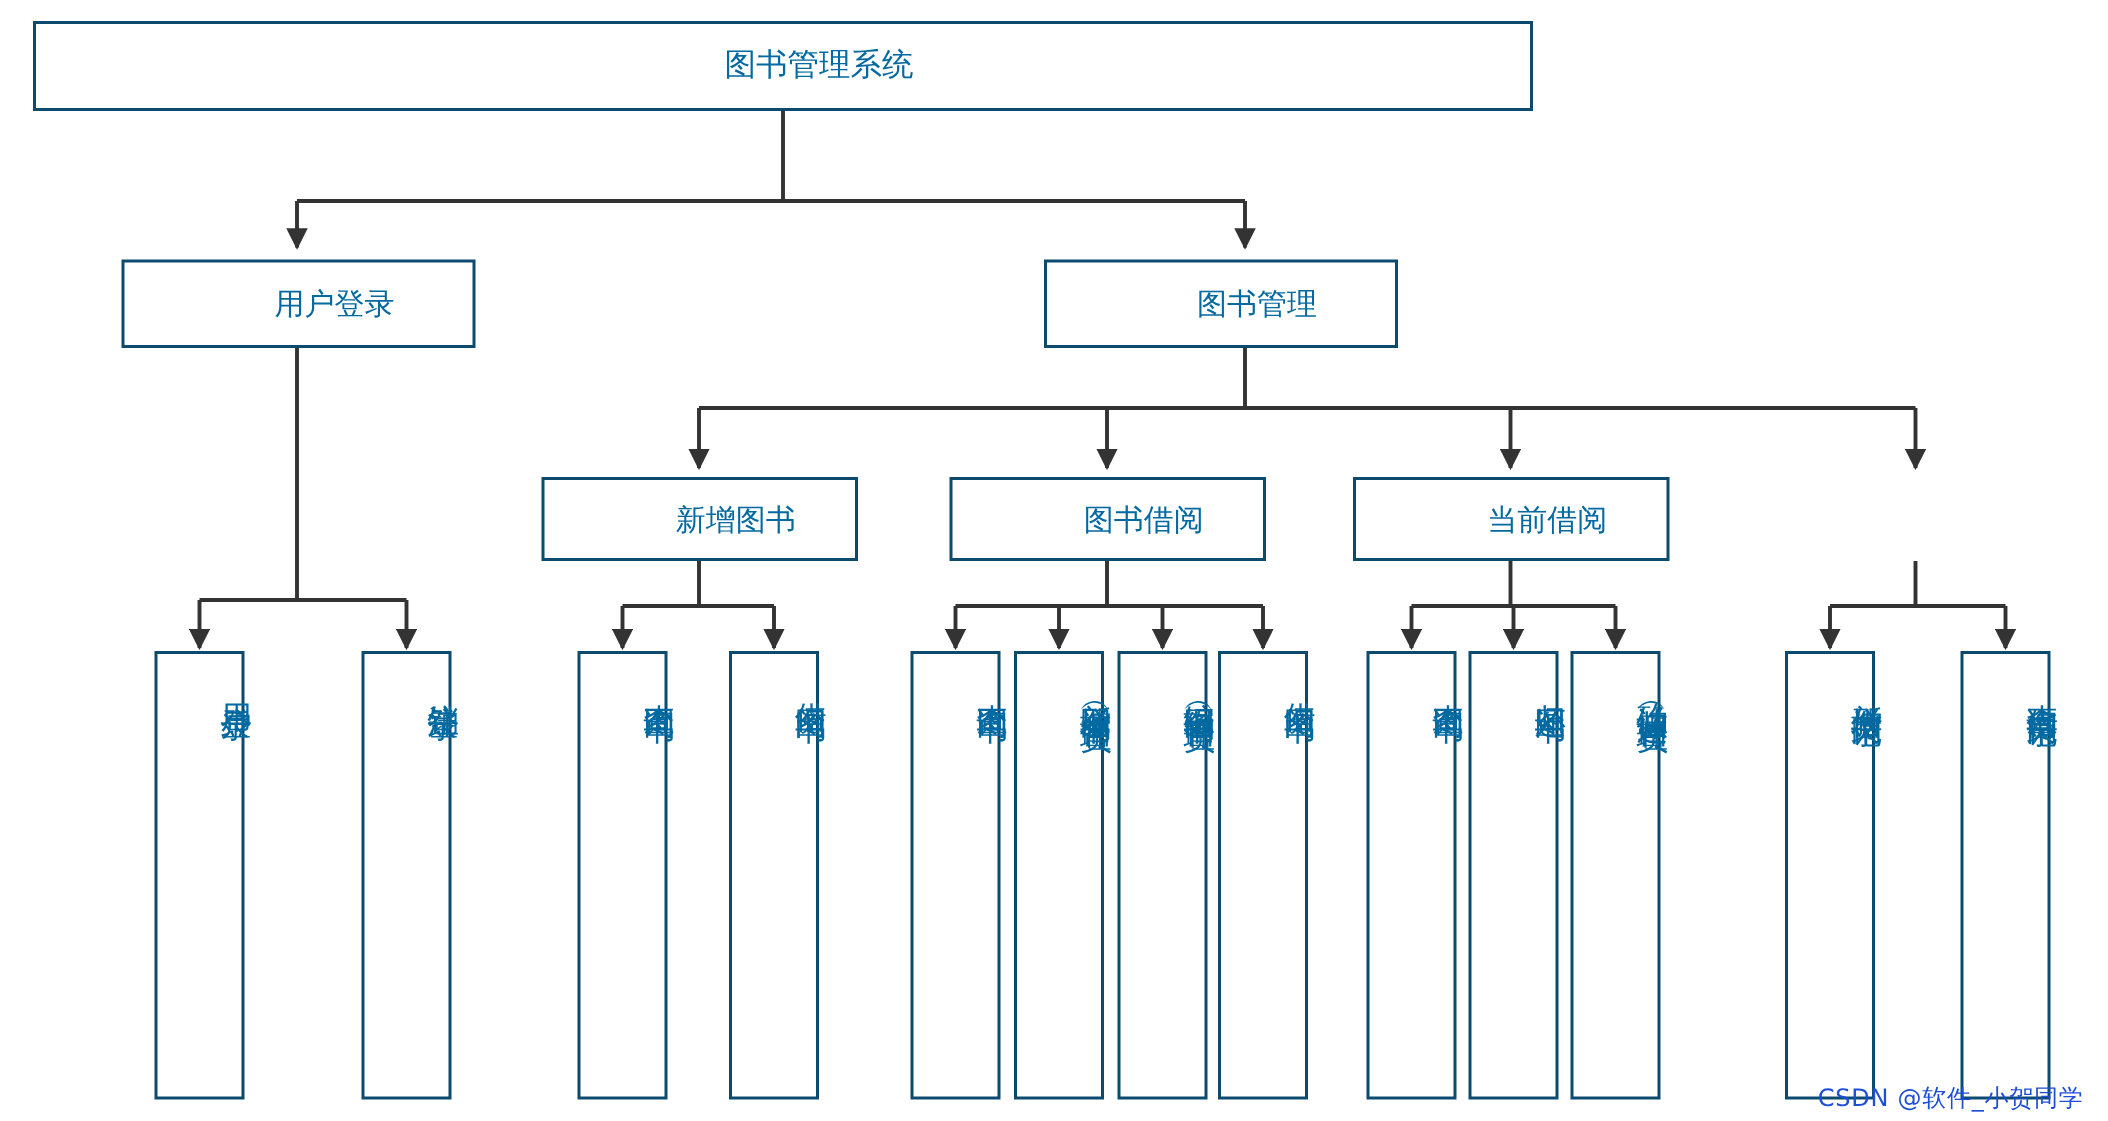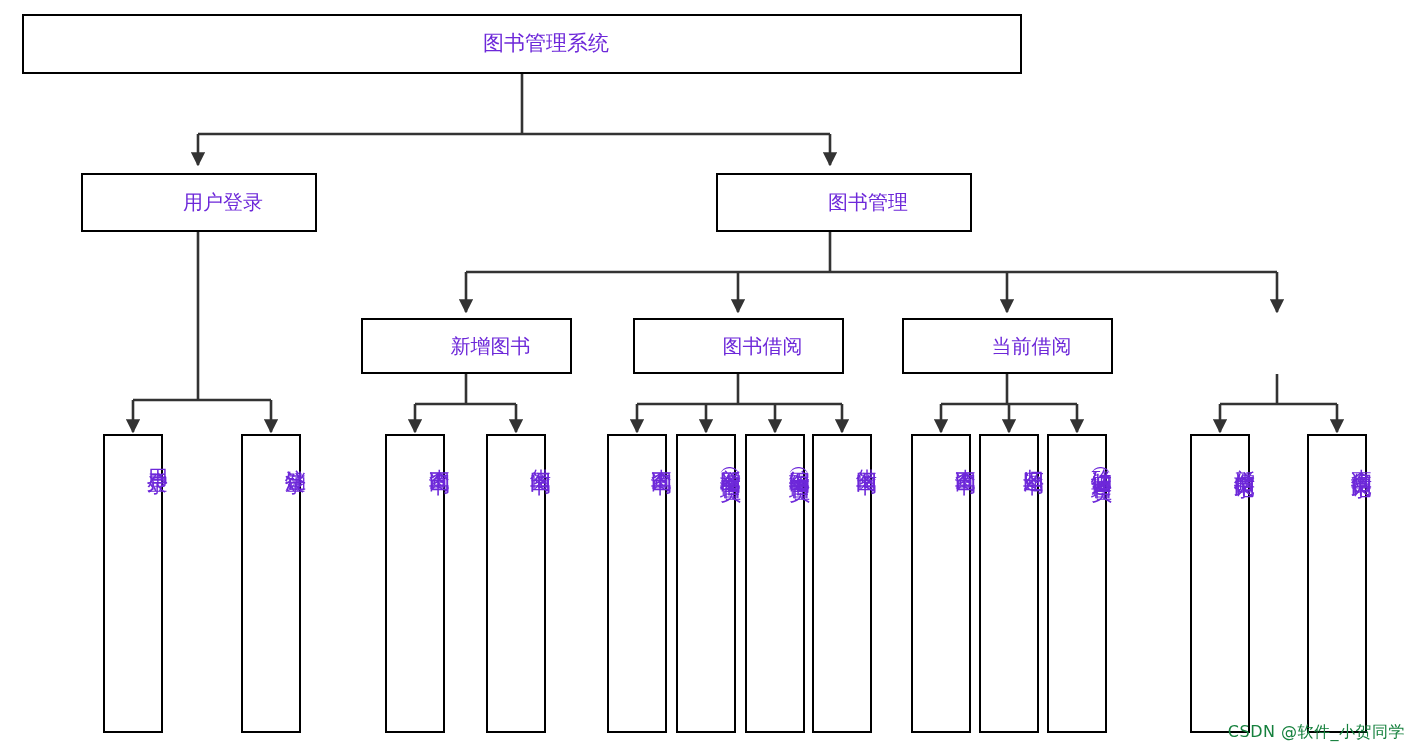--- a/index.html
+++ b/index.html
@@ -23,25 +23,25 @@
     left: 0;
     top: 0;
     width: 1405px;
     height: 747px;
     pointer-events: none;
   }
   .node {
     position: absolute;
     box-sizing: border-box;
     background: #ffffff;
-    border: 2px solid #000000;
+    border: 2px solid #0c4a6e;
     display: flex;
     align-items: center;
     justify-content: center;
-    color: #6d28d9;
+    color: #0369a1;
     z-index: 2;
     padding-left: 48px;
   }
   .node .label {
     display: block;
     text-align: center;
     line-height: 1.12;
     white-space: nowrap;
   }
   
@@ -60,24 +60,24 @@
   .node.vert .label {
     writing-mode: vertical-rl;
     text-orientation: upright;
     font-size: 21px;
     letter-spacing: 2px;
     line-height: 1;
     white-space: nowrap;
   }
   #watermark {
     position: absolute;
-    right: 0;
+    right: 16px;
     bottom: 4px;
     font-size: 16px;
-    color: #15803d;
+    color: #1d4ed8;
     z-index: 5;
     white-space: nowrap;
     letter-spacing: 0.5px;
   }
 </style>
 </head>
 <body>
 
 <div id="canvas">
 
@@ -132,21 +132,21 @@
   </svg>
 
   <div class="node horiz root" style="left:22px; top:14px; width:1000px; height:60px;">
     <span class="label">图书管理系统</span>
   </div>
 
   <div class="node horiz" style="left:81px; top:173px; width:236px; height:59px;">
     <span class="label">用户登录</span>
   </div>
 
-  <div class="node horiz" style="left:716px; top:173px; width:256px; height:59px;justify-content:center;">
+  <div class="node horiz" style="left:696px; top:173px; width:236px; height:59px;justify-content:center;">
     <span class="label">图书管理</span>
   </div>
 
   <div class="node horiz" style="left:361px; top:318px; width:211px; height:56px;">
     <span class="label">新增图书</span>
   </div>
 
   <div class="node horiz" style="left:633px; top:318px; width:211px; height:56px;">
     <span class="label">图书借阅</span>
   </div>

